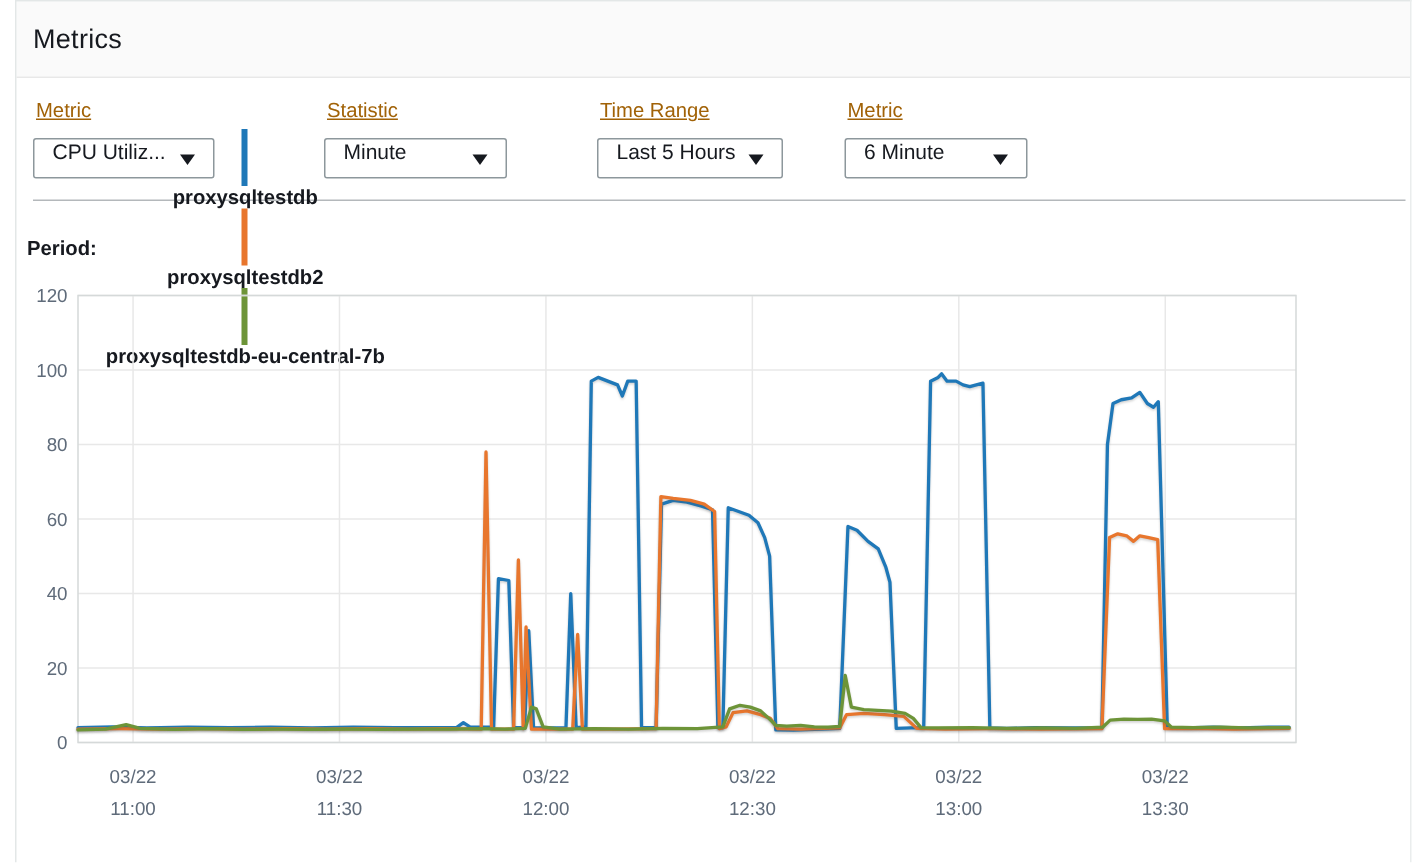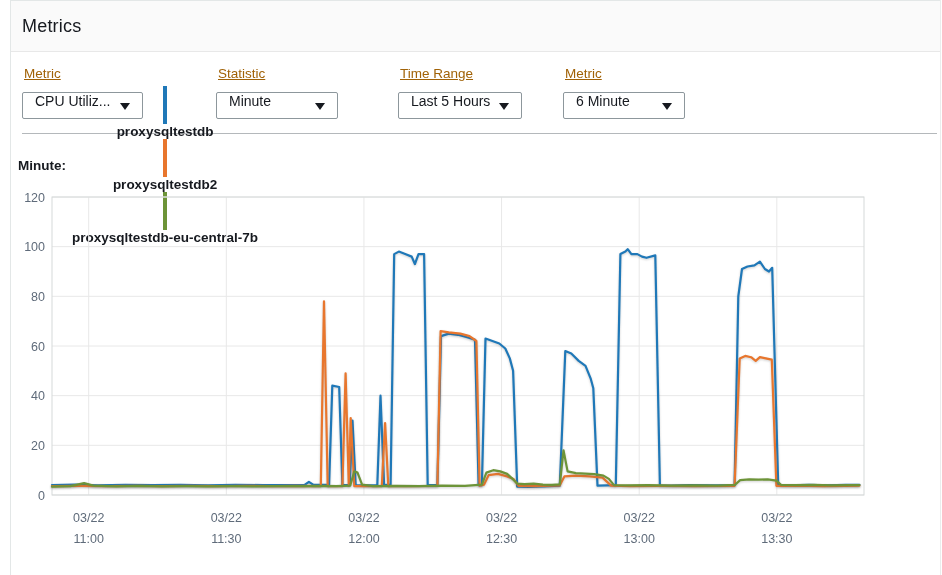--- a/index.html
+++ b/index.html
@@ -81,21 +81,21 @@
 </div>
 <div class="abs ctrl ctrl3">
   <span class="ctrl-label">Metric</span>
   <div class="ctrl-select">
     <span class="ctrl-value">6 Minute</span>
     <span class="tri"></span>
   </div>
 </div>
 
 <div class="abs legend-row">
-  <span class="legend-title">Minute:</span>
+  <span class="legend-title">Period:</span>
   <span id="legend-items" style="display:flex;align-items:center;flex-direction:column;">
       <span class="lg-bar" style="background: rgb(31, 120, 184);"></span>
       <span class="lg-label">proxysqltestdb</span>
       <span class="lg-bar" style="background: rgb(232, 118, 45);"></span>
       <span class="lg-label">proxysqltestdb2</span>
       <span class="lg-bar" style="background: rgb(109, 148, 56);"></span>
       <span class="lg-label">proxysqltestdb-eu-central-7b</span>
     </span>
 </div>
 

